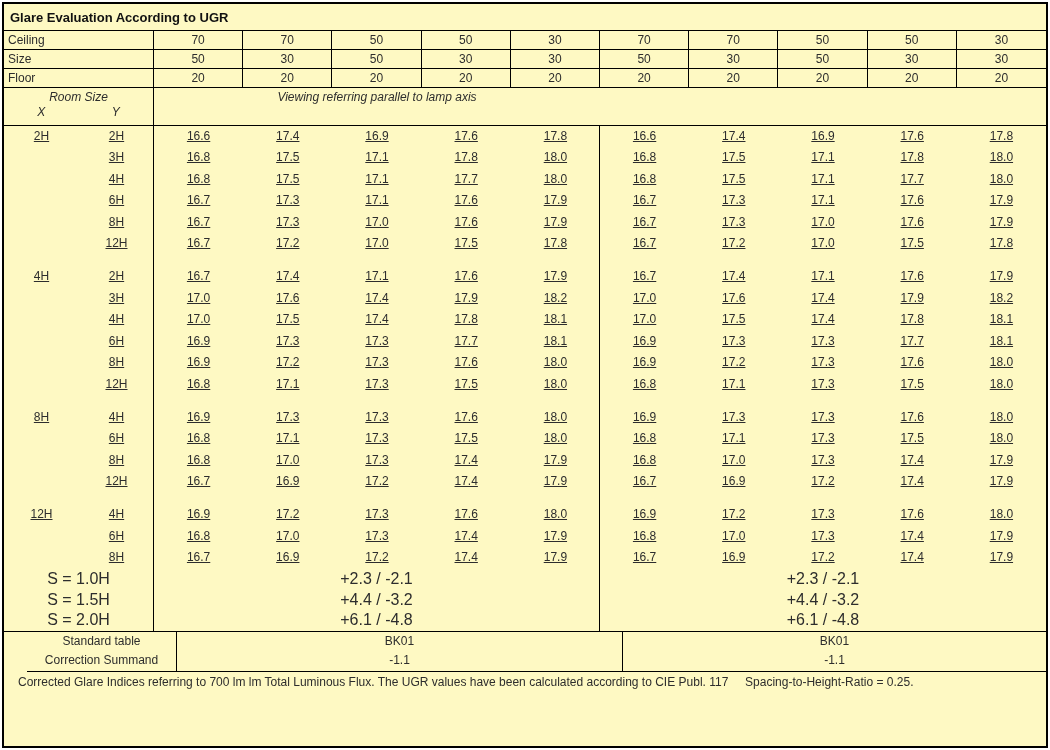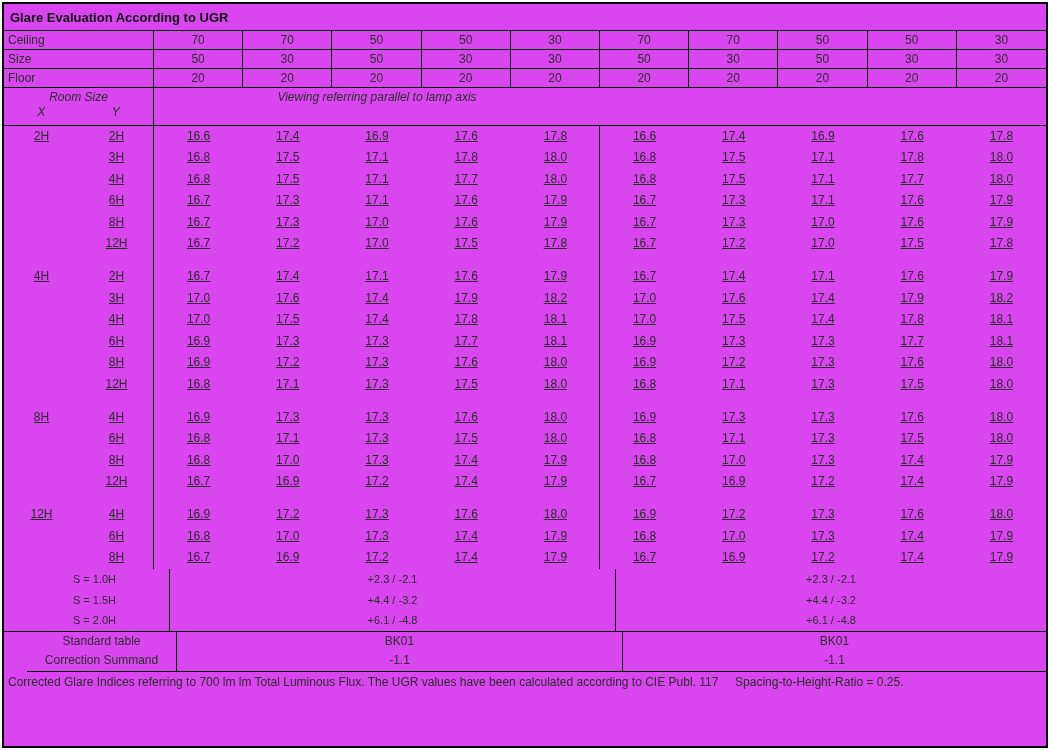--- a/index.html
+++ b/index.html
@@ -10,21 +10,21 @@
     color: #2d2d2d;
     overflow: hidden;
   }
   .frame {
     position: absolute;
     left: 2px; top: 2px;
     width: 1046px; height: 746px;
     border: 2px solid #000;
     display: flex;
     flex-direction: column;
-    background: #d946ef;
+    background: #fef9c3;
   }
   
   .title {
     flex: 0 0 27px;
     border-bottom: 1.5px solid #000;
     font-weight: bold;
     font-size: 13px;
     color: #111;
     padding: 6px 0 0 6px;
   }
@@ -89,22 +89,21 @@
     border-bottom: 1.5px solid #000;
     font-size: 12px;
     line-height: 16.5px;
     padding-left: 4px;
   }
   #var-rows { flex: 0 0 61.5px; border-bottom: 1.5px solid #000; }
   .vrow {
     height: 20.5px;
     display: grid;
     grid-template-columns: 150px 446px 1fr;
-    font-size: 11px;
-    padding-left: 16px;
+    font-size: 16px;
   }
   .vrow .vcell {
     border-right: 1.5px solid #000;
     text-align: center;
     line-height: 20.5px;
     overflow: hidden;
   }
   .vrow .vcell.last { border-right: none; }
   
   #summary-rows { flex: 0 0 39px; border-bottom: 1.5px solid #000; margin-left: 23px; }
@@ -118,21 +117,21 @@
     border-right: 1.5px solid #000;
     text-align: center;
     line-height: 19.5px;
     overflow: hidden;
   }
   .mrow .mcell.last { border-right: none; }
   
   .footer {
     flex: 1;
     font-size: 12px;
-    padding: 3px 6px 0 4px;
+    padding: 3px 6px 0 14px;
     white-space: pre-wrap;
     line-height: 15px;
   }
 </style>
 </head>
 <body>
 
 <div class="frame">
 
   <div class="title">Glare Evaluation According to UGR</div>

